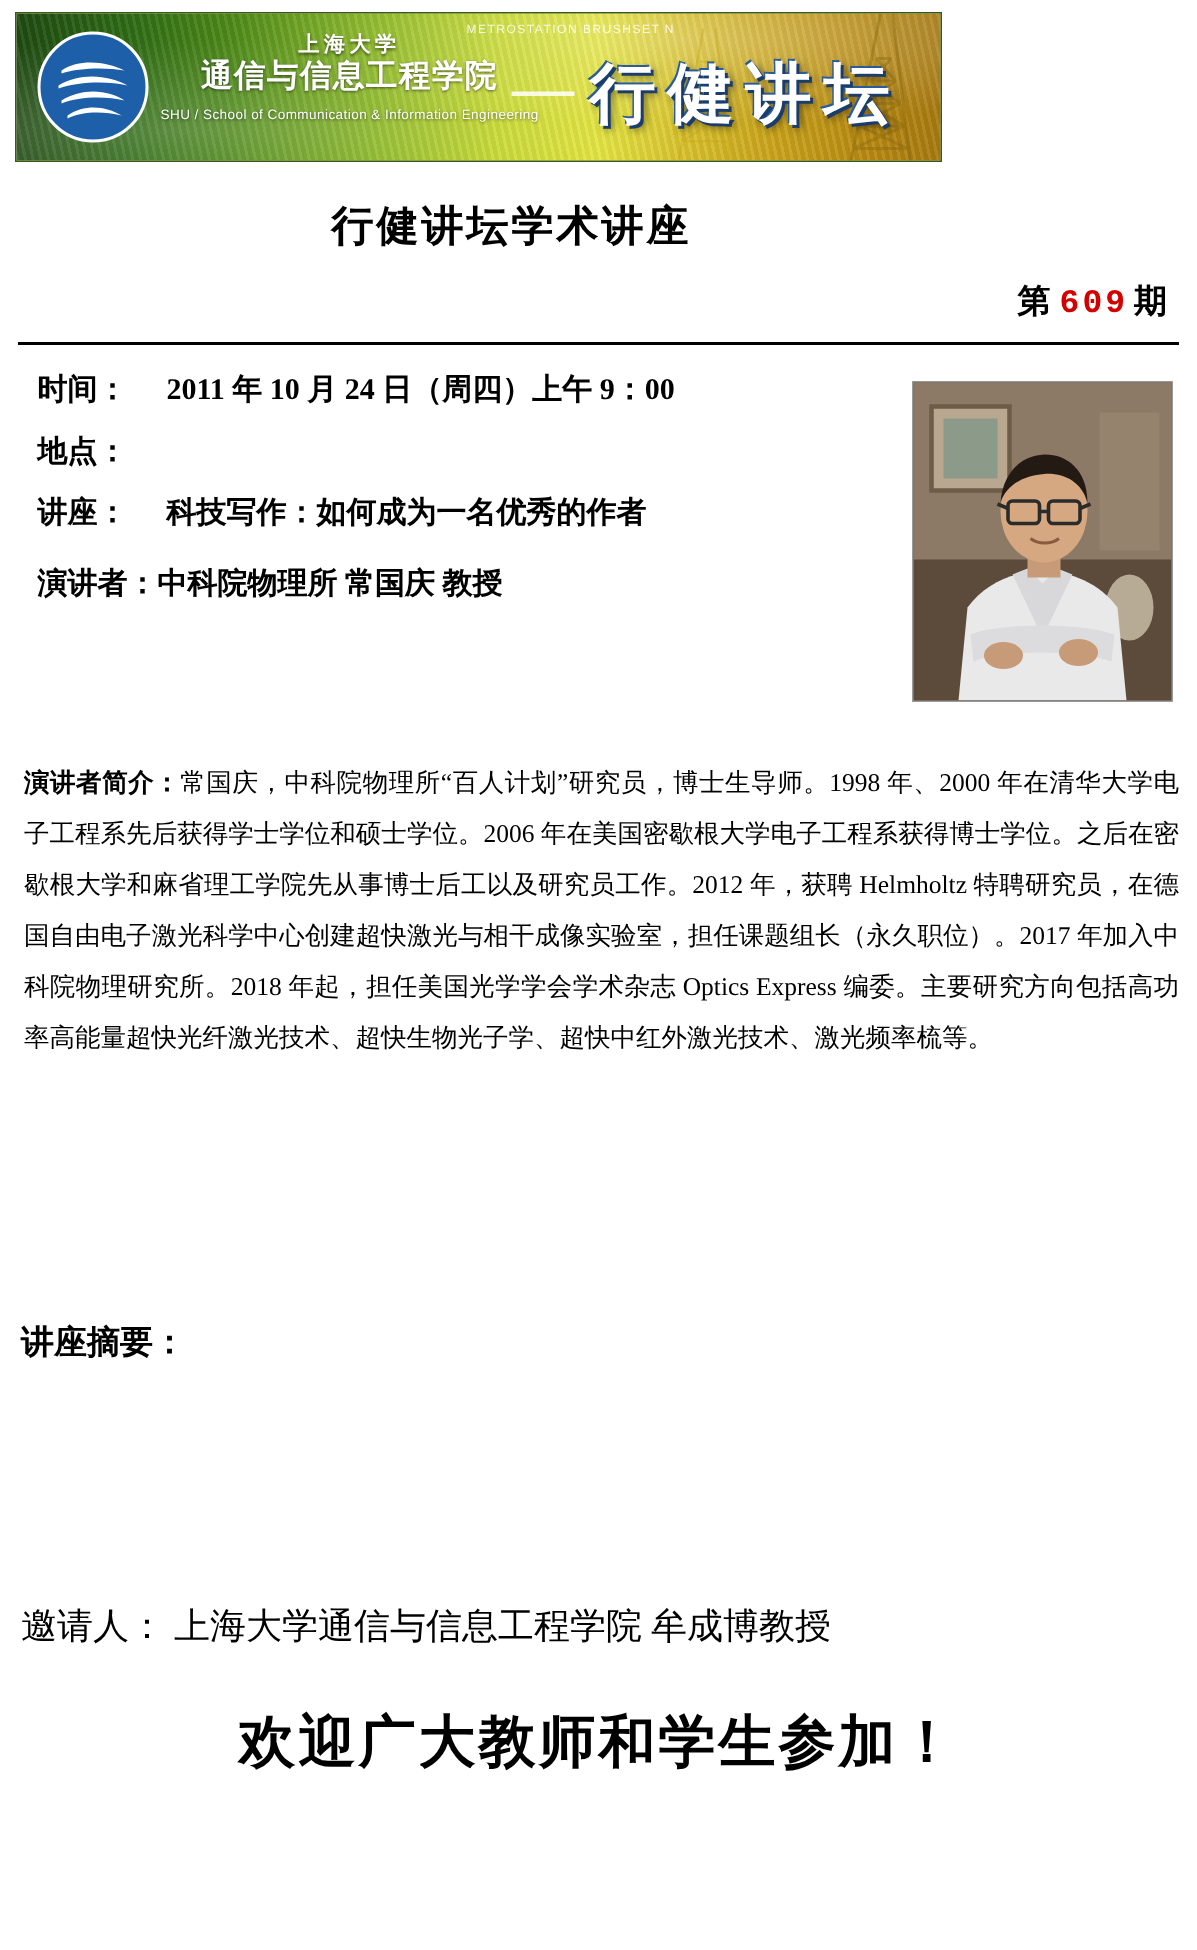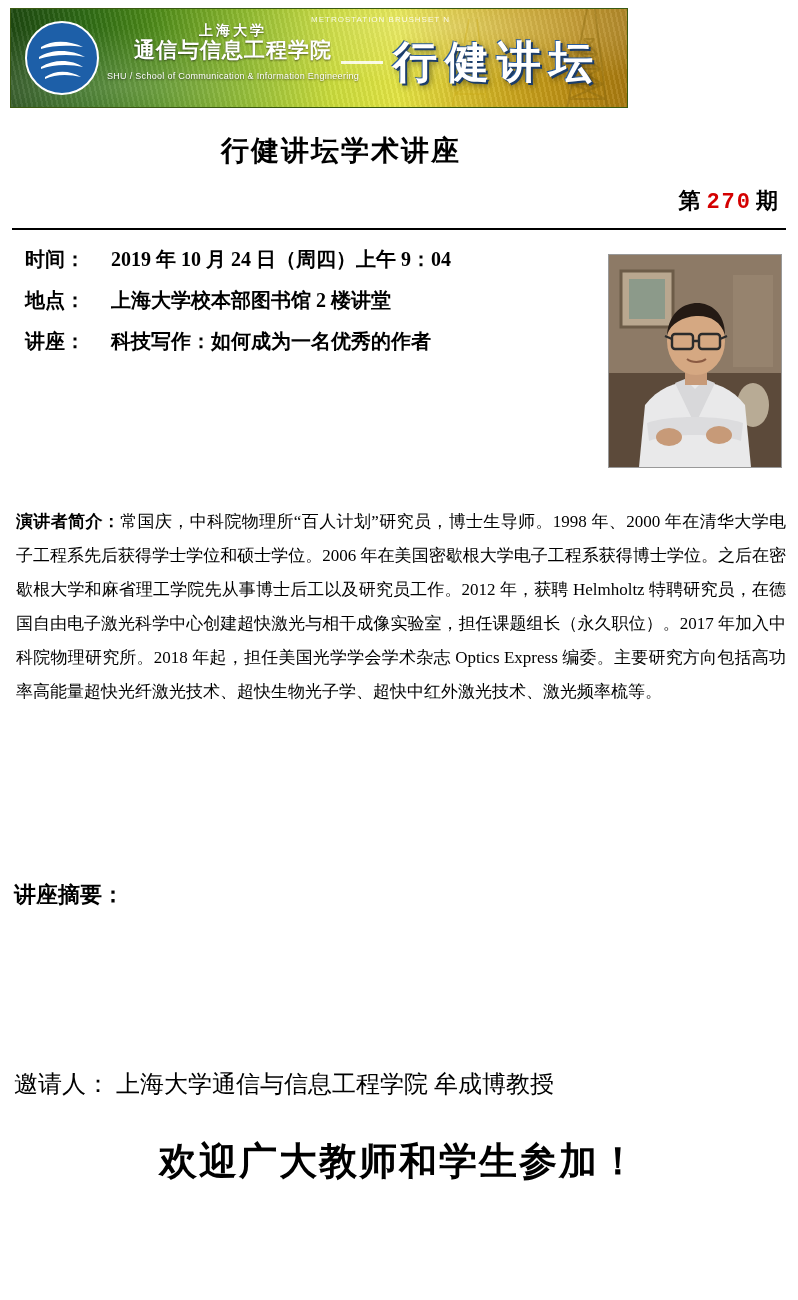--- a/index.html
+++ b/index.html
@@ -285,37 +285,40 @@
       <div class="logo-en">SHU / School of Communication &amp; Information Engineering</div>
     </div>
 
     <div class="banner-sep"></div>
     <div class="banner-title">行健讲坛</div>
   </div>
 
   <div class="doc-title">行健讲坛学术讲座</div>
 
   <div class="issue-line">
-    <span>第</span><span class="issue-num">270</span><span>期</span>
+    <span>第</span><span class="issue-num">609</span><span>期</span>
   </div>
 
   <div class="rule" id="rule-top"></div>
 
   <div class="info-block">
     <div class="info-row">
       <span class="info-label">时间：</span>
-      <span class="info-value">2019 年 10 月 24 日（周四）上午 9：04</span>
+      <span class="info-value">2011 年 10 月 24 日（周四）上午 9：00</span>
     </div>
     <div class="info-row">
       <span class="info-label">地点：</span>
-      <span class="info-value">上海大学校本部图书馆 2 楼讲堂</span>
     </div>
     <div class="info-row">
       <span class="info-label">讲座：</span>
       <span class="info-value">科技写作：如何成为一名优秀的作者</span>
+    </div>
+    <div class="info-row speaker">
+      <span>演讲者：</span>
+      <span class="info-value">中科院物理所   常国庆  教授</span>
     </div>
   </div>
 
   <div class="portrait">
     <svg width="172" height="212" viewBox="0 0 172 212" aria-hidden="true">
       <rect x="0" y="0" width="172" height="212" fill="#7d6a58"></rect>
       <rect x="0" y="0" width="172" height="120" fill="#8d7a66"></rect>
       <rect x="0" y="118" width="172" height="94" fill="#5c4a3a"></rect>
       <rect x="10" y="14" width="54" height="58" fill="#a89madd" opacity="0"></rect>
       <rect x="12" y="16" width="52" height="56" fill="#b9a78f" stroke="#6d5c48" stroke-width="3"></rect>

